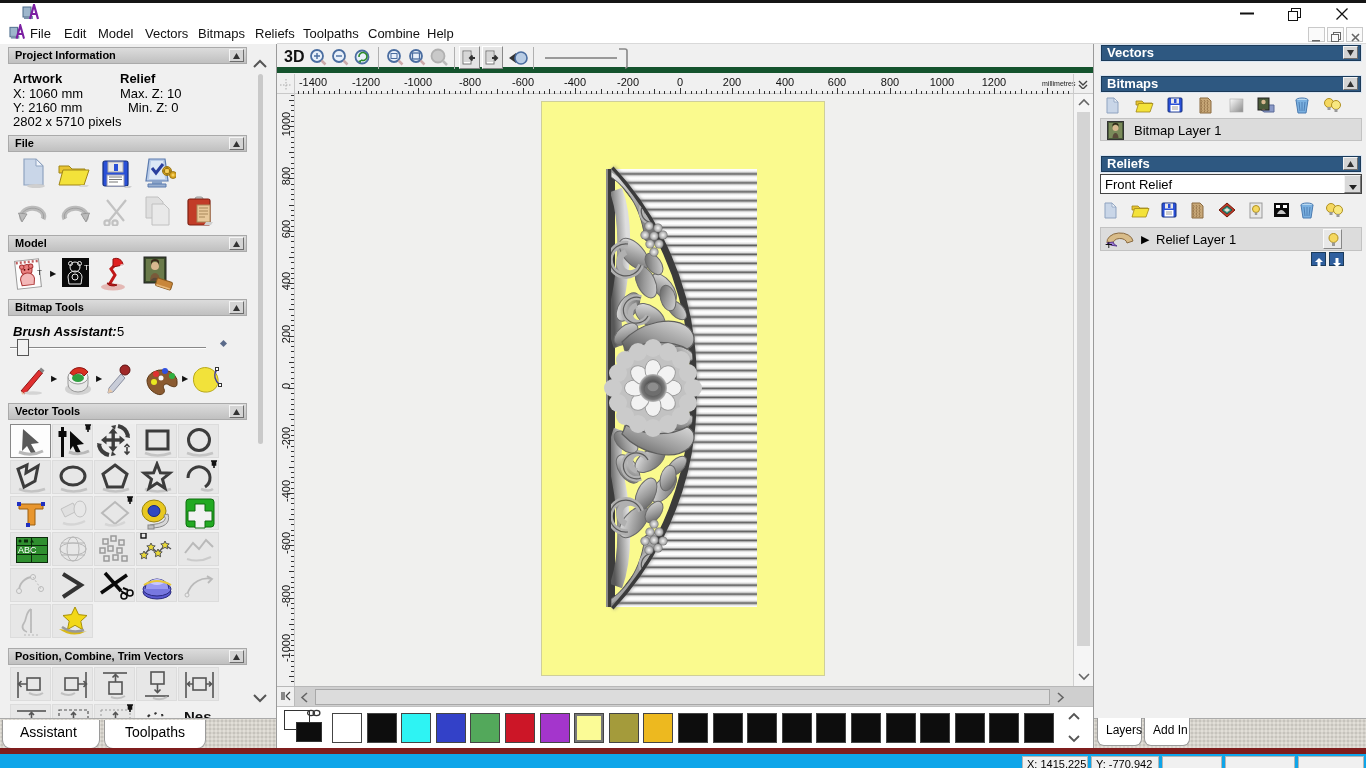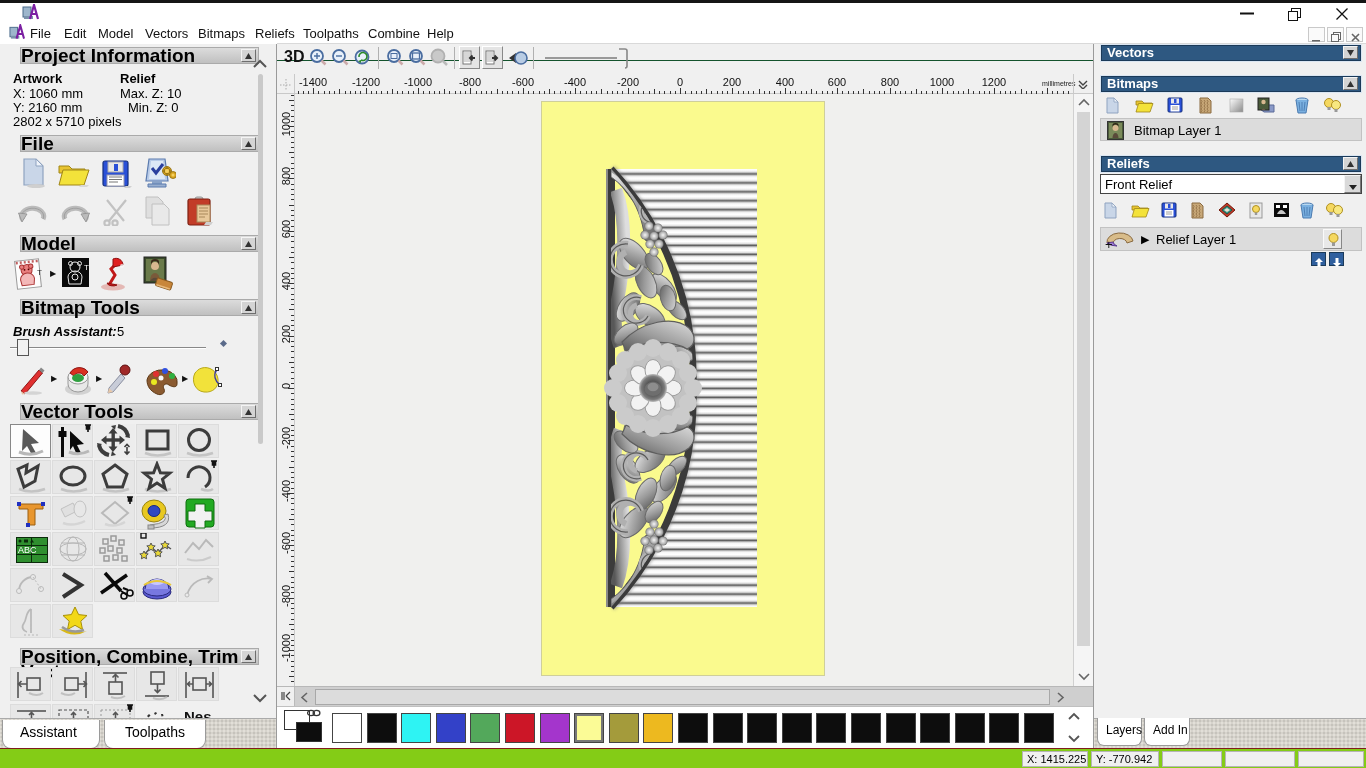--- a/index.html
+++ b/index.html
@@ -4,23 +4,23 @@
 <style>
 * { margin:0; padding:0; box-sizing:border-box; }
 html,body { width:1366px; height:768px; overflow:hidden; }
 body { font-family:"Liberation Sans", sans-serif; background:#f0f0f0; position:relative; }
 .abs { position:absolute; }
 #topstrip { left:0; top:0; width:1366px; height:3px; background:#151515; }
 #titlebar { left:0; top:3px; width:1366px; height:19px; background:#ffffff; }
 #titlebar .ttl { position:absolute; left:47px; top:2px; font-size:13px; color:#111; }
 #menubar { left:0; top:22px; width:1366px; height:22px; background:#ffffff; }
 .menuitem { position:absolute; top:4px; font-size:13px; color:#111; }
-.lhdr { position:absolute; left:20px; width:239px; height:17px;
+.lhdr { position:absolute; left:8px; width:239px; height:17px;
   background:linear-gradient(#dcdcdc,#c0c0c0); border:1px solid #aaa;
-  font-size:19px; font-weight:bold; color:#000; padding-left:0; line-height:15px; }
+  font-size:11px; font-weight:bold; color:#000; padding-left:6px; line-height:15px; }
 .hbtn { position:absolute; right:2px; top:1px; width:15px; height:13px;
   background:#d4d4d4; border:1px solid; border-color:#f4f4f4 #6e6e6e #6e6e6e #f4f4f4;
   text-align:center; }
 .hbtn svg { display:block; margin:3px auto 0; }
 .bhdr { position:absolute; left:1101px; width:260px; height:16px;
   background:#2e5881; border:1px solid #1b3a59; outline:1px solid #dbe6f2;
   font-size:13px; font-weight:bold; color:#fff; padding-left:5px; line-height:14px; }
 .ltxt { position:absolute; font-size:13px; color:#000; }
 .b { font-weight:bold; }
 .sep { position:absolute; width:1px; background:#b0b0b0; }
@@ -517,21 +517,21 @@
       <path d="M2 3 L8 9 L14 3" stroke="#555" stroke-width="2" fill="none"></path>
     </svg>
 
   <div class="abs texture" style="left:0;top:674px;width:276px;height:32px;border-top:1px solid #aaa"></div>
   <div class="abs" style="left:2px;top:676px;width:98px;height:29px;background:#fff;border:1px solid #9a9a9a;border-top:none;border-radius:0 0 9px 9px;font-size:14px;padding:4px 0 0 17px">Assistant</div>
   <div class="abs" style="left:104px;top:676px;width:102px;height:29px;background:#fff;border:1px solid #9a9a9a;border-top:none;border-radius:0 0 9px 9px;font-size:14px;padding:4px 0 0 20px">Toolpaths</div>
 </div>
 
 <div class="abs" id="canvascol" style="left:277px;top:44px;width:816px;height:704px;background:#f0f0f0;">
 
-  <div class="abs" id="toolbar" style="left:0;top:0;width:816px;height:17px;border-bottom:1px solid #14532d">
+  <div class="abs" id="toolbar" style="left:0;top:0;width:816px;height:29px;border-bottom:6px solid #14532d">
     <span class="abs" style="left:7px;top:4px;font-size:16px;font-weight:bold;color:#111">3D</span>
     <svg class="abs" style="left:31px;top:4px" width="21" height="20" viewBox="0 0 21 20">
         <circle cx="9" cy="8" r="6" fill="#e8f0fa" stroke="#4a6da0" stroke-width="1.8"></circle>
         <path d="M6 8 h6 M9 5 v6" stroke="#4a6da0" stroke-width="1.4"></path>
         <path d="M13.5 12.5 l4 4" stroke="#caa" stroke-width="2.5"></path>
       </svg>
     <svg class="abs" style="left:53px;top:4px" width="21" height="20" viewBox="0 0 21 20">
         <circle cx="9" cy="8" r="6" fill="#e8f0fa" stroke="#4a6da0" stroke-width="1.8"></circle>
         <path d="M6 8 h6" stroke="#4a6da0" stroke-width="1.4"></path>
         <path d="M13.5 12.5 l4 4" stroke="#caa" stroke-width="2.5"></path>
@@ -1267,20 +1267,20 @@
       <path d="M4 0 L8 4 L5.5 4 L5.5 9 L2.5 9 L2.5 4 L0 4 Z" fill="#fff"></path>
     </svg></div>
 <div class="abs" style="left:1329px;top:252px;width:15px;height:14px;background:#2f5f9e;border:1px solid #1b3a59"><svg style="margin:2px 0 0 3px" width="8" height="9" viewBox="0 0 8 9">
       <path d="M4 9 L8 5 L5.5 5 L5.5 0 L2.5 0 L2.5 5 L0 5 Z" fill="#fff"></path>
     </svg></div>
 
 <div class="abs texture" style="left:1094px;top:718px;width:272px;height:30px;border-top:1px solid #aaa"></div>
 <div class="abs" style="left:1097px;top:718px;width:45px;height:28px;background:#fff;border:1px solid #9a9a9a;border-top:none;border-radius:0 0 7px 7px;font-size:12px;padding:5px 0 0 8px">Layers</div>
 <div class="abs" style="left:1144px;top:718px;width:46px;height:28px;background:#fff;border:1px solid #9a9a9a;border-top:none;border-radius:0 0 7px 7px;font-size:12px;padding:5px 0 0 8px">Add In</div>
 
-<div class="abs" id="statusbar" style="left:0;top:748px;width:1366px;height:20px;background:#84cc16;border-top:1px solid #7f1d1d">
+<div class="abs" id="statusbar" style="left:0;top:748px;width:1366px;height:20px;background:#0ea5e9;border-top:6px solid #7f1d1d">
 
   <div class="sfield" style="left:1022px;width:66px;font-size:11px">X: 1415.225</div>
   <div class="sfield" style="left:1091px;width:68px;font-size:11px">Y: -770.942</div>
   <div class="sfield" style="left:1162px;width:60px"></div>
   <div class="sfield" style="left:1225px;width:70px"></div>
   <div class="sfield" style="left:1298px;width:66px"></div>
 </div>
 
 </body></html>

